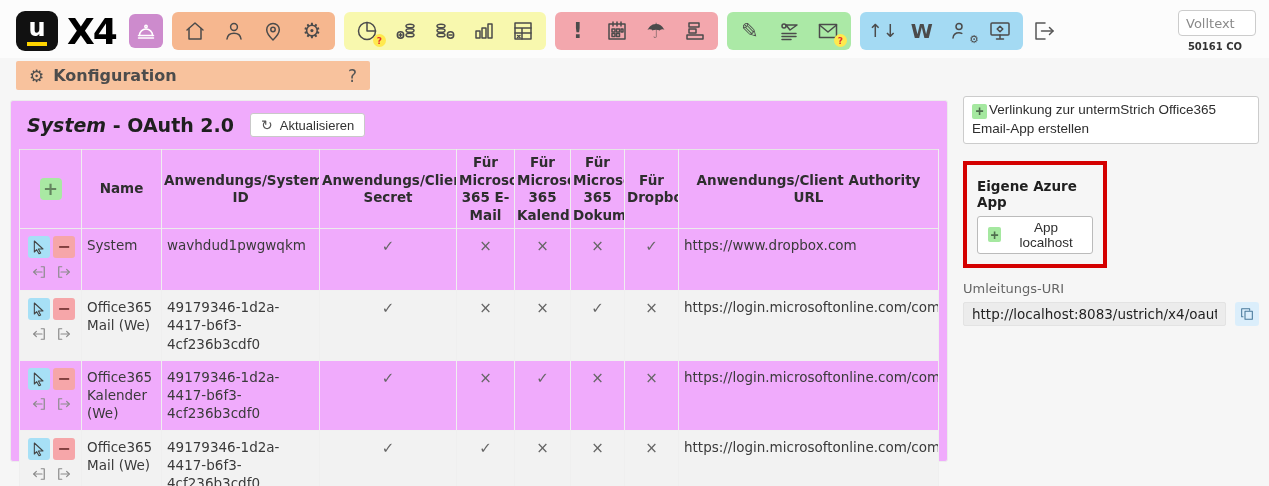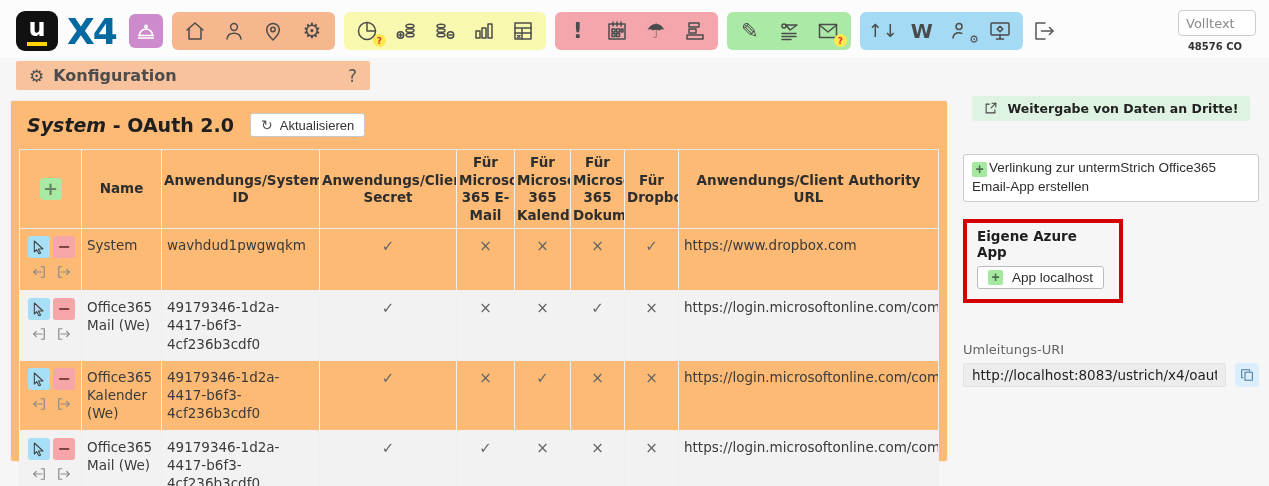--- a/index.html
+++ b/index.html
@@ -6,21 +6,21 @@
   body{
     width:1269px;height:486px;position:relative;overflow:hidden;
     background:#f6f6f6;font-family:"DejaVu Sans",sans-serif;color:#333;
   }
   
   .topbar{position:absolute;top:0;left:0;width:100%;height:58px;background:#fcfcfc;
     display:flex;align-items:center;padding:4px 0 0 16px;box-sizing:border-box;gap:9px}
   .logo-u{width:42px;height:40px;background:#111;border-radius:9px;display:flex;flex-direction:column;
     align-items:center;justify-content:center;color:#fff;font-weight:bold;font-size:24px;line-height:1}
   .logo-u .bar{width:20px;height:4px;background:#ffd400;margin-top:2px}
-  .logo-x4{font-size:36px;font-weight:800;color:#0369a1;letter-spacing:-2px;margin-right:4px}
+  .logo-x4{font-size:36px;font-weight:800;color:#000000;letter-spacing:-2px;margin-right:4px}
   .tbtn{height:38px;border-radius:6px;display:inline-flex;align-items:center;justify-content:center;
     padding:0 11px;gap:15px;flex:none}
   .tbtn.single{width:34px;height:34px;padding:0}
   .purple{background:#cd8bcd}
   .orange{background:#f6b78f}
   .yellow{background:#f8f8ae}
   .pink{background:#f3a7ad}
   .green{background:#abe9a6}
   .blue{background:#a4daf3}
   .ticon{position:relative;display:inline-flex;align-items:center;justify-content:center;width:24px;height:26px}
@@ -36,21 +36,21 @@
   .search-box{position:absolute;top:10px;right:13px;width:62px;height:22px;border:1px solid #ccc;border-radius:4px;
     padding:1px 7px;font-size:13px;font-family:"DejaVu Sans",sans-serif;color:#333;background:#fff}
   .search-box::placeholder{color:#8a8a8a}
   .user-code{position:absolute;top:41px;right:27px;font-size:10px;font-weight:bold;color:#333}
   
   .konfig{position:absolute;left:16px;top:61px;width:354px;height:29px;background:#f8c29d;border-radius:2px;
     display:flex;align-items:center;gap:9px;padding:0 13px;box-sizing:border-box;color:#4c4c4c;font-weight:bold;font-size:16px}
   .konfig .gear-glyph{font-size:17px;font-weight:normal}
   .konfig .q{margin-left:auto;font-weight:normal;font-size:17px;color:#555}
   
-  .panel{position:absolute;left:10px;top:100px;width:938px;height:362px;background:#fdba74;
+  .panel{position:absolute;left:10px;top:100px;width:938px;height:362px;background:#f0abfc;
     border:1px solid #ececec;border-radius:3px;box-sizing:border-box;padding:10px 8px}
   .section-head{display:flex;align-items:center;gap:16px;margin:2px 0 12px 8px}
   .section-title{font-size:19px;color:#1f1f1f;font-weight:bold}
   .section-title em{font-style:italic}
   .refresh-btn{display:inline-flex;align-items:center;gap:7px;background:#fff;border:1px solid #c9c9c9;
     border-radius:3px;padding:3px 10px;font-size:13px;color:#333;cursor:pointer}
   .refresh-btn .ricon{font-size:14px;color:#555}
   table.oauth{border-collapse:collapse;table-layout:fixed;width:920px;font-size:13.5px}
   table.oauth th,table.oauth td{border-right:1px solid #efefef;box-sizing:border-box;overflow:hidden}
   table.oauth th:first-child,table.oauth td:first-child{border-left:1px solid #efefef}
@@ -73,25 +73,25 @@
   
   .sidebar{position:absolute;left:963px;top:96px;width:296px}
   .notice-wrap{text-align:center;margin-bottom:33px}
   .notice{display:inline-flex;align-items:center;gap:9px;background:#def3e2;border-radius:3px;
     padding:5px 11px;font-size:12.5px;font-weight:bold;color:#222;cursor:pointer}
   .ext svg{width:15px;height:15px;stroke:#444;fill:none;stroke-width:1.7;stroke-linecap:round;stroke-linejoin:round;display:block}
   .linkbtn{display:block;width:100%;box-sizing:border-box;background:#fff;border:1px solid #ccc;border-radius:3px;
     padding:4px 8px;font-size:13.5px;color:#2e2e2e;margin-bottom:3px;line-height:1.4;text-align:left;cursor:pointer}
   .plus-chip{display:inline-flex;width:15px;height:15px;background:#a5e8a0;color:#4e6e4e;font-size:14px;font-weight:bold;
     align-items:center;justify-content:center;border-radius:2px;line-height:1;vertical-align:-2px;margin-right:2px}
-  .azure-box{border:4px solid #d40000;margin-top:17px;padding:5px 10px 10px;width:160px;box-sizing:border-box}
+  .azure-box{border:4px solid #d40000;margin-top:17px;padding:13px 10px 10px;width:144px;box-sizing:border-box}
   .azure-title{font-weight:bold;font-size:13.5px;color:#1f1f1f}
   .create-btn{margin-top:6px;display:inline-flex;align-items:center;gap:7px;background:#fff;border:1px solid #bbb;
     border-radius:3px;padding:3px 10px;font-size:13.5px;color:#2e2e2e;cursor:pointer}
-  .uri-label{margin-top:39px;color:#666;font-size:13px}
+  .uri-label{margin-top:13px;color:#666;font-size:13px}
   .uri-row{display:flex;align-items:center;gap:9px;margin-top:6px}
   .uri-input{width:250px;background:#ececec;border:1px solid #e3e3e3;border-radius:2px;padding:3px 8px;
     font-size:13.5px;color:#1f1f1f;font-family:"DejaVu Sans",sans-serif}
   .copy-btn{width:24px;height:24px;background:#dbeefb;border:none;border-radius:3px;display:flex;
     align-items:center;justify-content:center;cursor:pointer;padding:0}
   .copy-btn svg{width:16px;height:16px;stroke:#4a7a9b;fill:none;stroke-width:1.6;stroke-linecap:round;stroke-linejoin:round}
 </style>
 </head>
 <body>
 
@@ -252,21 +252,21 @@
   <span class="ticon logout-icon">
     <svg viewBox="0 0 24 24">
         <path d="M13 4H4v16h9"></path>
         <path d="M9.5 12H21"></path>
         <path d="M17.5 8.5L21 12l-3.5 3.5"></path>
       </svg>
   </span>
 </div>
 
 <input class="search-box" type="text" placeholder="Volltext" style="">
-<div class="user-code">48576 CO</div>
+<div class="user-code">50161 CO</div>
 
 <div class="konfig">
   <span class="gear-glyph">⚙</span>
   <span>Konfiguration</span>
   <span class="q">?</span>
 </div>
 
 <div class="panel">
   <div class="section-head">
     <div class="section-title">
@@ -441,32 +441,20 @@
         <td class="c"><span class="mark">×</span></td>
         <td class="c"><span class="mark">×</span></td>
         <td class="url-cell">https://login.microsoftonline.com/common</td>
       </tr>
 
     </tbody>
   </table>
 </div>
 
 <div class="sidebar">
-  <div class="notice-wrap">
-    <span class="notice">
-      <span class="ext">
-        <svg viewBox="0 0 24 24">
-            <path d="M10 5H5v14h14v-5"></path>
-            <path d="M13 11l7.5-7.5"></path>
-            <path d="M14.5 3.5H20.5V9.5"></path>
-          </svg>
-      </span>
-      <span>Weitergabe von Daten an Dritte!</span>
-    </span>
-  </div>
 
   <button class="linkbtn">
     <span class="plus-chip">+</span><span>Verlinkung zur untermStrich Office365 Email-App erstellen</span>
   </button>
 
   <div class="azure-box">
     <div class="azure-title">Eigene Azure App</div>
     <button class="create-btn">
       <span class="plus-chip">+</span>
       <span>App localhost</span>

